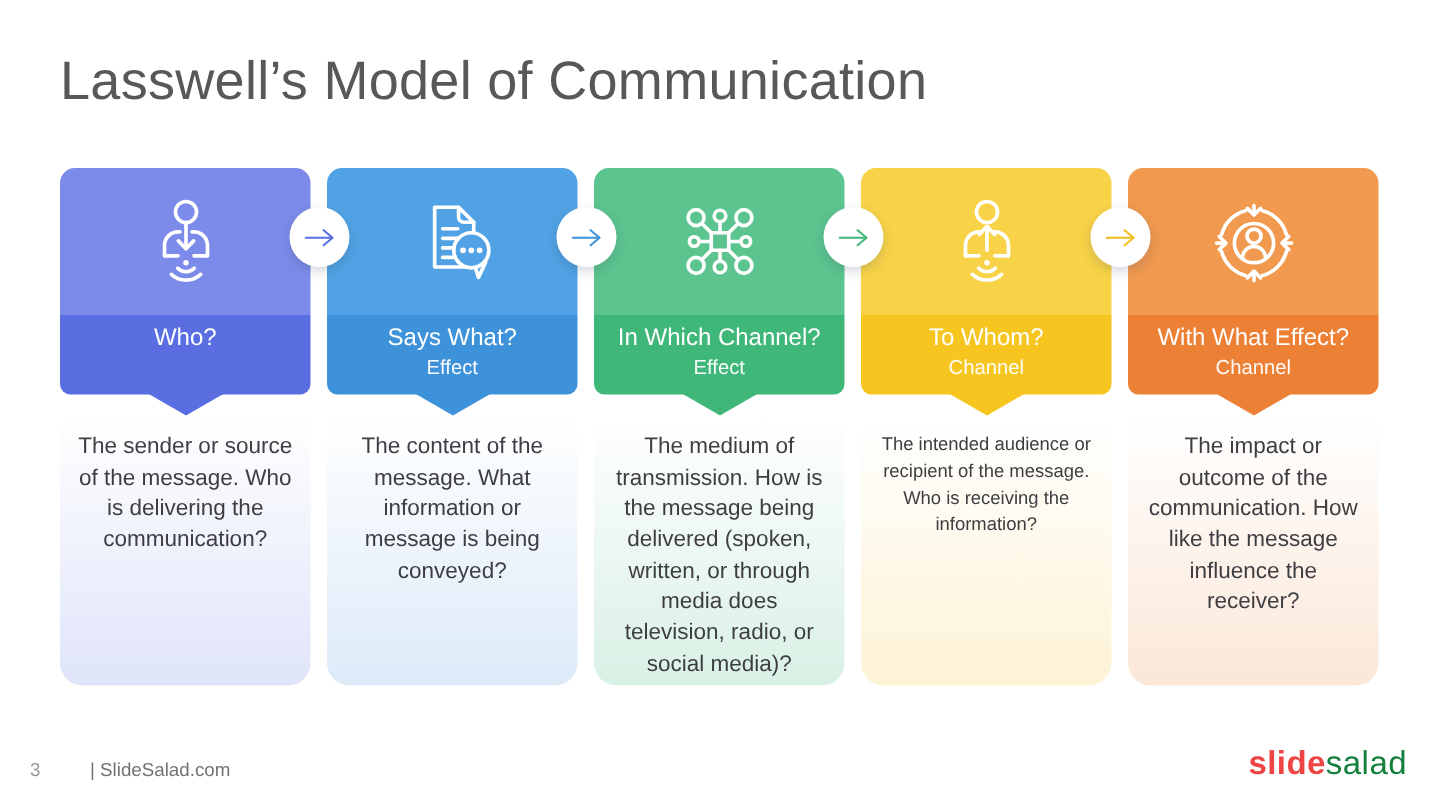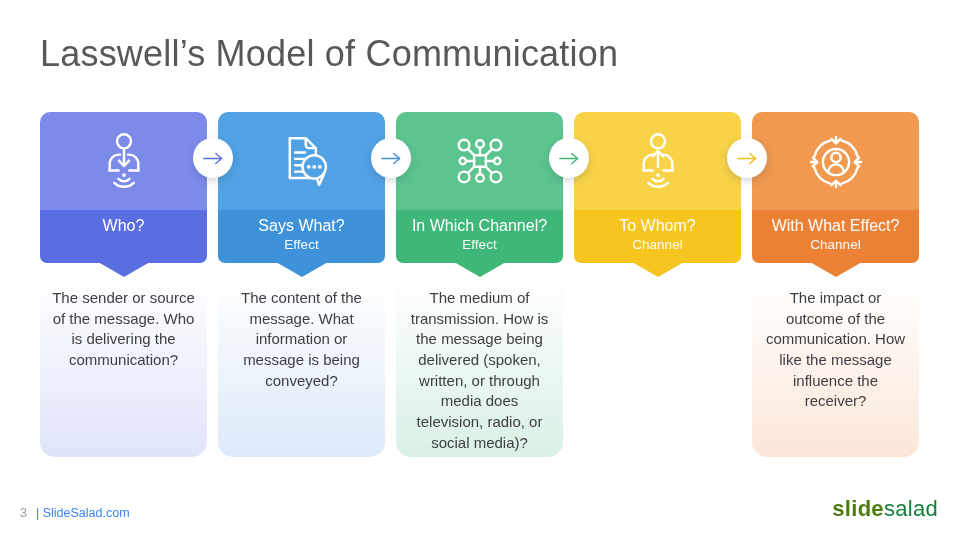--- a/index.html
+++ b/index.html
@@ -28,23 +28,23 @@
   .desc p{margin:0;font-size:15px;line-height:1.38;color:#3E3E42;text-align:center;}
   .desc.small p{font-size:12.3px;line-height:1.45;}
   .arrow{position:absolute;top:26px;width:40px;height:40px;border-radius:50%;background:#fff;
          box-shadow:0 3px 8px rgba(40,60,90,.20);display:flex;align-items:center;
          justify-content:center;z-index:3;}
   .arrow svg{width:22px;height:15px;stroke:var(--arrow-color);stroke-width:1.5;fill:none;
              stroke-linecap:round;stroke-linejoin:round;}
   .arrow[data-arrow="0"]{left:152.5px}.arrow[data-arrow="1"]{left:330.5px}
   .arrow[data-arrow="2"]{left:508.5px}.arrow[data-arrow="3"]{left:686.5px}
   .page-num{position:absolute;left:20px;top:506px;font-size:12.5px;color:#98989C;}
-  .site{position:absolute;left:36px;top:506px;font-size:12.5px;color:#3b82f6;}
+  .site{position:absolute;left:60px;top:506px;font-size:12.5px;color:#737373;}
   .logo{position:absolute;right:22px;top:496px;font-size:22px;letter-spacing:.3px;}
-  .logo .b{font-weight:700;color:#4d7c0f;}
+  .logo .b{font-weight:700;color:#ef4444;}
   .logo .s{font-weight:400;color:#15803d;}
 </style>
 </head>
 <body>
 
 <div class="slide">
   <h1 class="title">Lasswell’s Model of Communication</h1>
 
   <div class="row">
 
@@ -137,20 +137,23 @@
             <path d="M26.8 48.8 a7.3 7.3 0 0 0 10.4 0"></path>
             <path d="M22.8 52.6 a13.5 13.5 0 0 0 18.4 0"></path>
           </svg>
         </div>
         <div class="band">
           <div class="q">To Whom?</div>
           <div class="l">Channel</div>
         </div>
         <div class="tail"></div>
       </div>
+      <div class="desc small">
+        <p>The intended audience or recipient of the message. Who is receiving the information?</p>
+      </div>
     </div>
 
     <div class="col" style="--icon-bg: #F0994F; --band: #EC8135; --tint: #FBE7D8;">
       <div class="header">
         <div class="icon-area">
           <svg viewBox="0 0 64 64">
             <circle cx="32" cy="33" r="12.3"></circle>
             <circle cx="32" cy="28.6" r="4.4"></circle>
             <path d="M24.8 42.3 a7.2 7.2 0 0 1 14.4 0"></path>
             <g>

